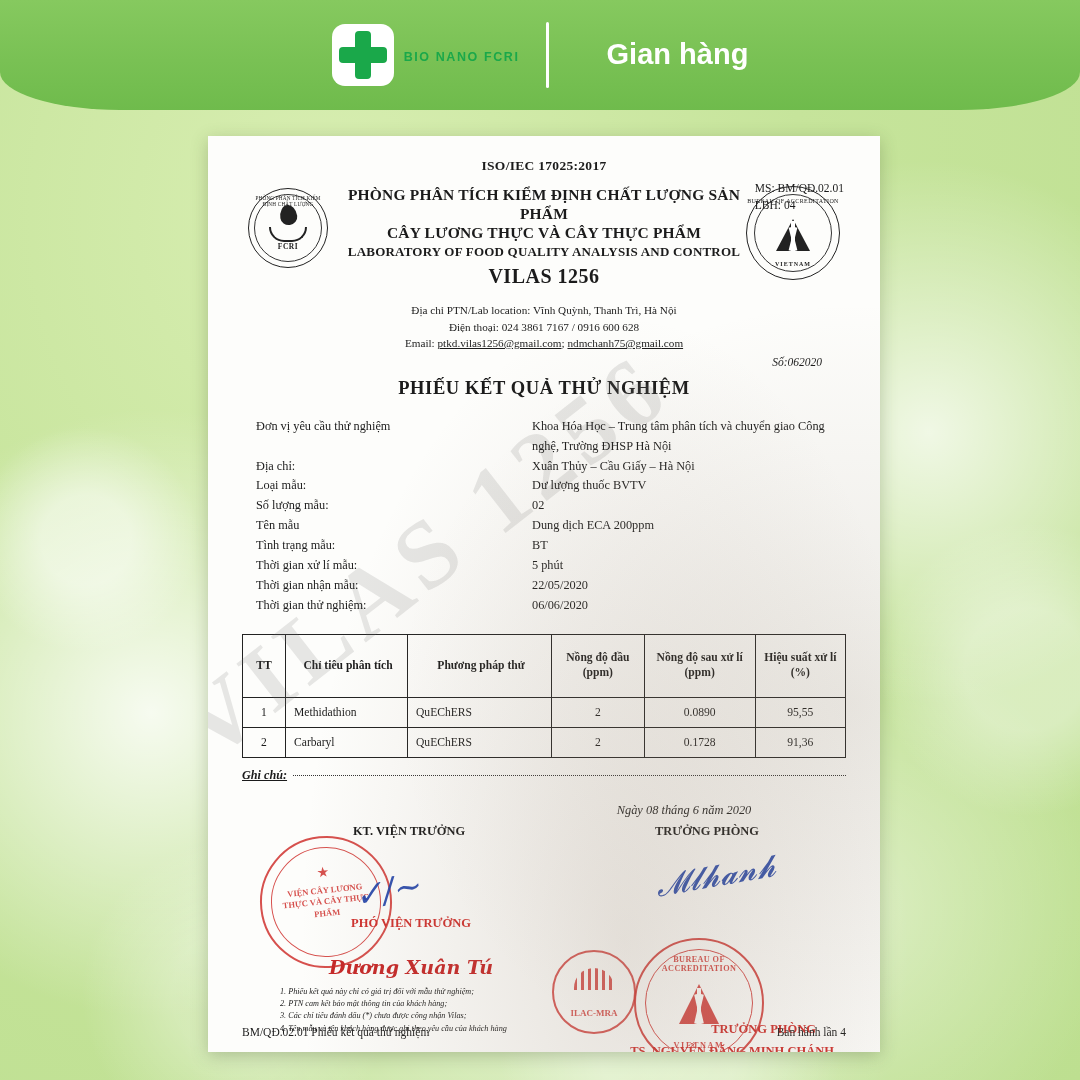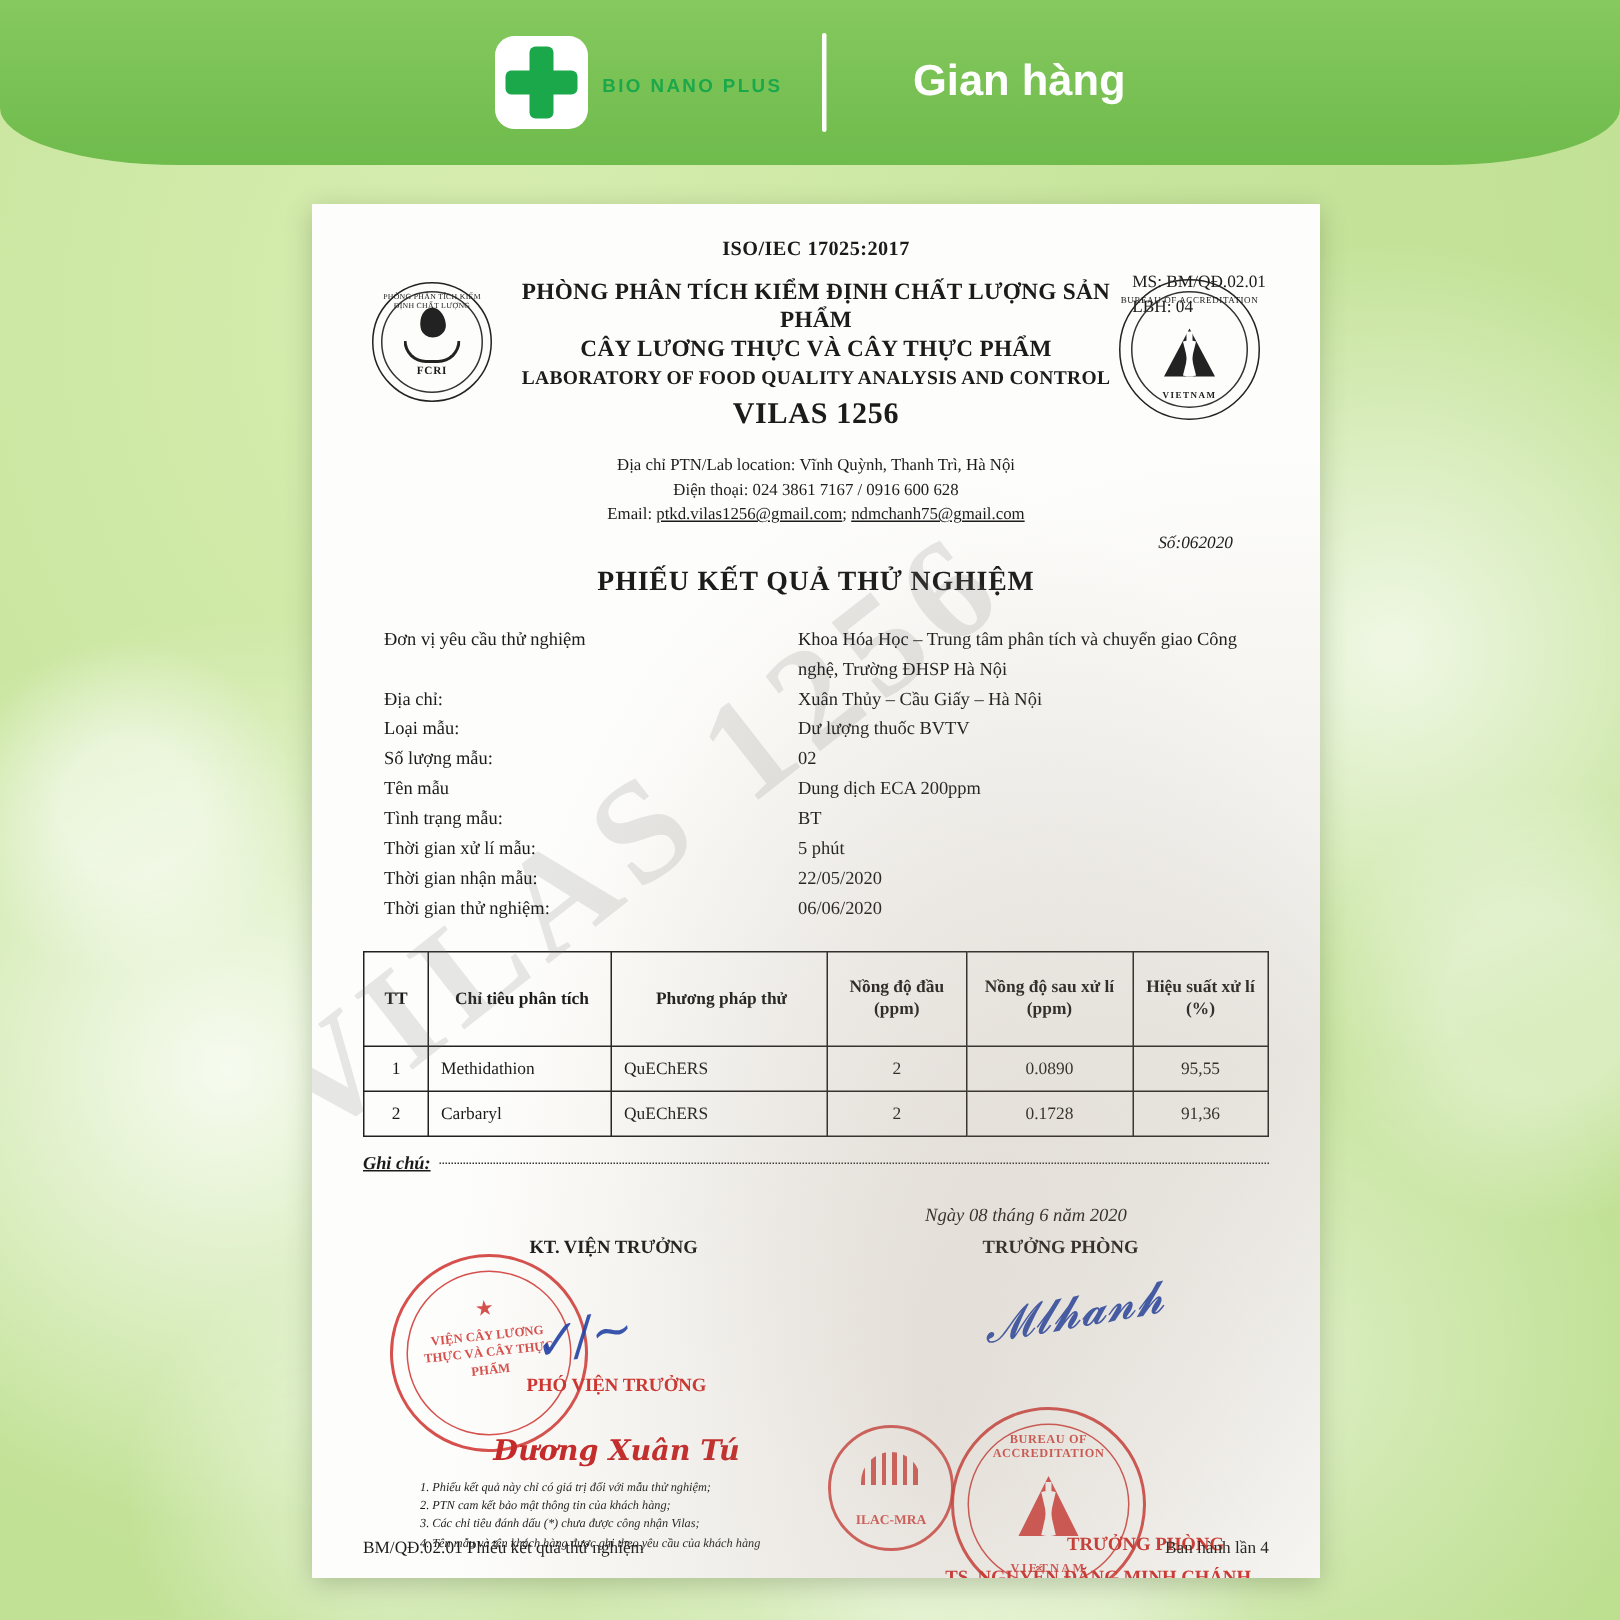--- a/index.html
+++ b/index.html
@@ -640,21 +640,21 @@
     <div class="cross-wrap">
       <div class="cross-outer"></div>
       <div class="cross-green cross-v"></div>
       <div class="cross-green cross-h"></div>
       <div class="cross-dot" style="left:14px;top:14px;"></div>
       <div class="cross-dot" style="left:41px;top:14px;"></div>
       <div class="cross-dot" style="left:14px;top:41px;"></div>
       <div class="cross-dot" style="left:41px;top:41px;"></div>
     </div>
     <div class="brand-text">
-      <div class="brand-sub">BIO NANO PLUS</div>
+      <div class="brand-sub">BIO NANO FCRI</div>
     </div>
   </div>
   <div id="banner-divider"></div>
   <div id="banner-tagline">
     <div>Gian hàng</div>
   </div>
 </div>
 
 <div id="sheet">
   <div id="sheet-inner">

